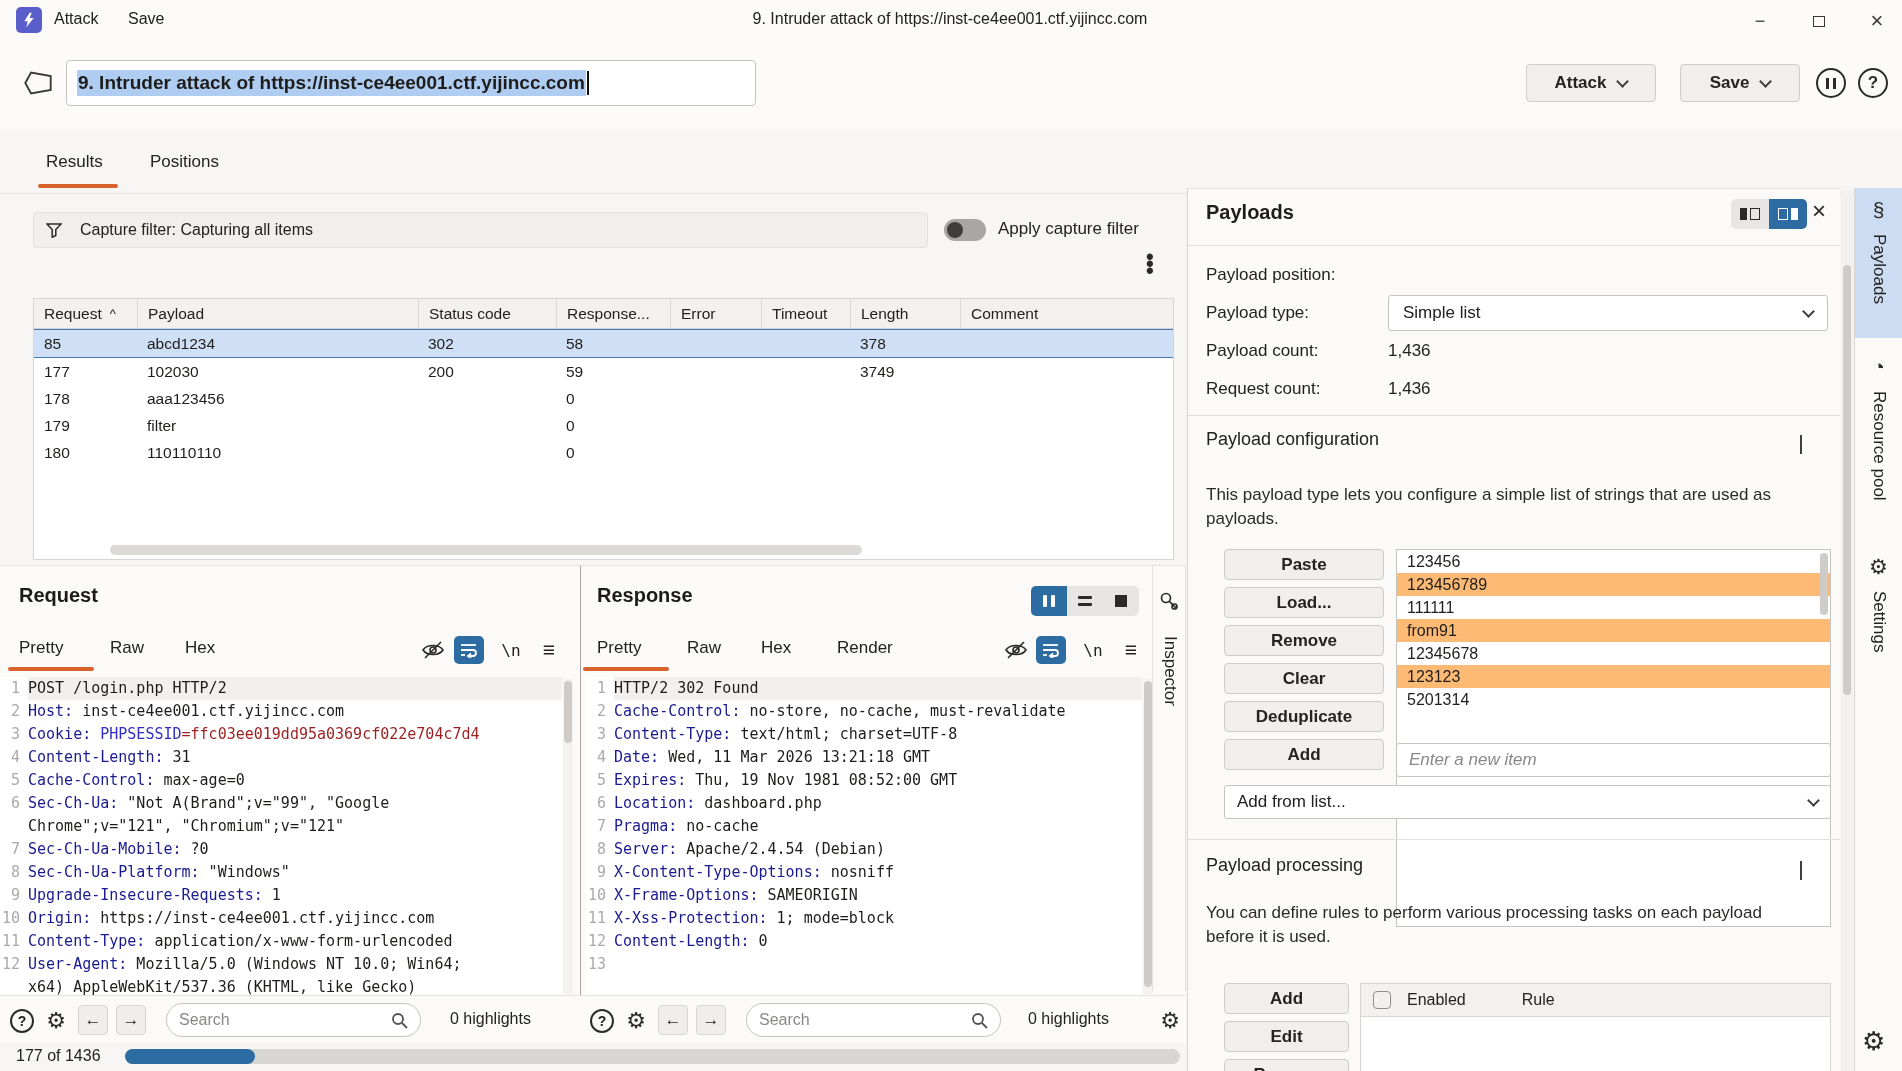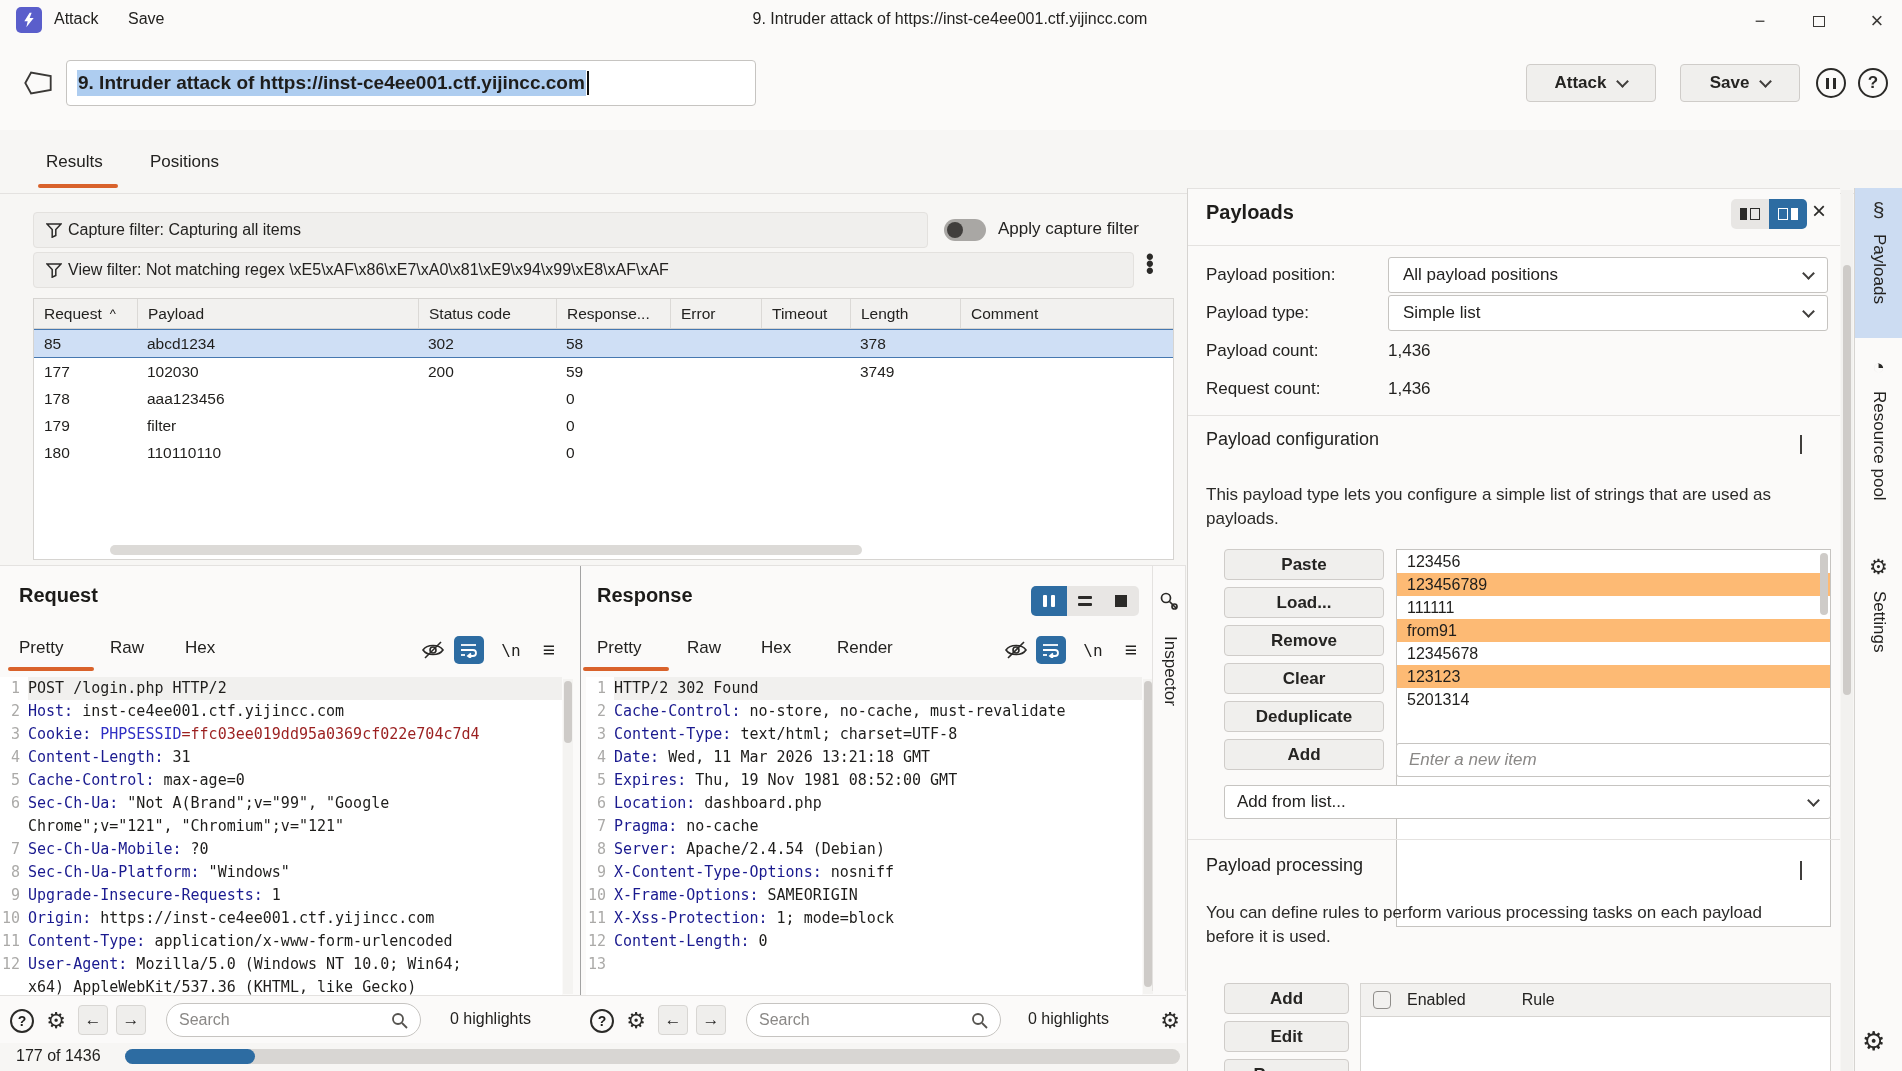--- a/index.html
+++ b/index.html
@@ -35,21 +35,21 @@
   .pausebars i { display:block; width:3px; height:11px; background:#2b2a28; }
   .qmark { font-size:17px; font-weight:bold; color:#2b2a28; }
 
   
   .tabsrow { left:0; top:130px; width:1902px; height:64px; background:#f7f6f4; border-bottom:1px solid #e4e2e0;text-decoration:underline; }
   .main-tab { position:absolute; top:22px; font-size:17px; color:#232220; }
   .tab-underline { position:absolute; top:54px; height:4px; background:#d9622b; border-radius:2px; }
 
   
   .filterbar { background:#f0efed; border:1px solid #e3e1de; border-radius:4px; height:36px;
-    display:flex; align-items:center; padding:0 12px; gap:6px; font-size:16px; color:#232220; }
+    display:flex; align-items:center; padding:0 12px; gap:18px; font-size:16px; color:#232220; }
   .funnel { flex:0 0 auto; }
   .toggle { left:944px; top:219px; width:42px; height:22px; background:#a9a7a4; border-radius:11px; }
   .toggle .knob { position:absolute; left:3px; top:3px; width:16px; height:16px; background:#403e3c; border-radius:50%; }
   .apply-label { left:998px; top:219px; font-size:17px; color:#232220; }
   .kebab { left:1146px; top:252px; font-size:22px; font-weight:bold; color:#2b2a28; letter-spacing:0; line-height:10px; }
   .kebab div { height:7px; }
 
   
   .rtable { left:33px; top:298px; width:1141px; height:262px; background:#fff; border:1px solid #d6d4d1; }
   .thead { display:grid; grid-template-columns:103px 281px 138px 114px 91px 89px 110px 1fr;
@@ -226,26 +226,20 @@
     <svg class="funnel" width="16" height="16" viewBox="0 0 16 16" fill="none" stroke="#2b2a28" stroke-width="1.5">
       <path d="M1 2 H15 L9.8 7.5 V13.5 L6.2 15.2 V7.5 Z"></path>
     </svg>
     <span>Capture filter: Capturing all items</span>
   </div>
   <div class="abs toggle">
       <span class="knob"></span>
     </div>
   <div class="abs apply-label">Apply capture filter</div>
 
-  <div class="abs filterbar" style="left:33px; top:252px; width:1101px;">
-    <svg class="funnel" width="16" height="16" viewBox="0 0 16 16" fill="none" stroke="#2b2a28" stroke-width="1.5">
-      <path d="M1 2 H15 L9.8 7.5 V13.5 L6.2 15.2 V7.5 Z"></path>
-    </svg>
-    <span>View filter: Not matching regex \xE5\xAF\x86\xE7\xA0\x81\xE9\x94\x99\xE8\xAF\xAF</span>
-  </div>
   <div class="abs kebab">
       <div>•</div>
       <div>•</div>
       <div>•</div>
     </div>
 
   <div class="abs rtable">
     <div class="thead">
         <div class="th">Request<span class="sortc">^</span></div>
         <div class="th">Payload</div>
@@ -500,24 +494,20 @@
         </div>
       <div class="lt active">
           <span class="b"></span>
           <span class="a"></span>
         </div>
     </div>
     <div class="pclose">×</div>
     <div class="pdivider" style="top:56px;"></div>
 
     <div class="plabel" style="top:76px;">Payload position:</div>
-    <div class="pselect" style="top:68px;">
-      <span>All payload positions</span>
-        <span class="chev"></span>
-    </div>
     <div class="plabel" style="top:114px;">Payload type:</div>
     <div class="pselect" style="top:106px;">
       <span>Simple list</span>
         <span class="chev"></span>
     </div>
     <div class="plabel" style="top:152px;">Payload count:</div>
     <div class="pvalue" style="top:152px;">1,436</div>
     <div class="plabel" style="top:190px;">Request count:</div>
     <div class="pvalue" style="top:190px;">1,436</div>
 

